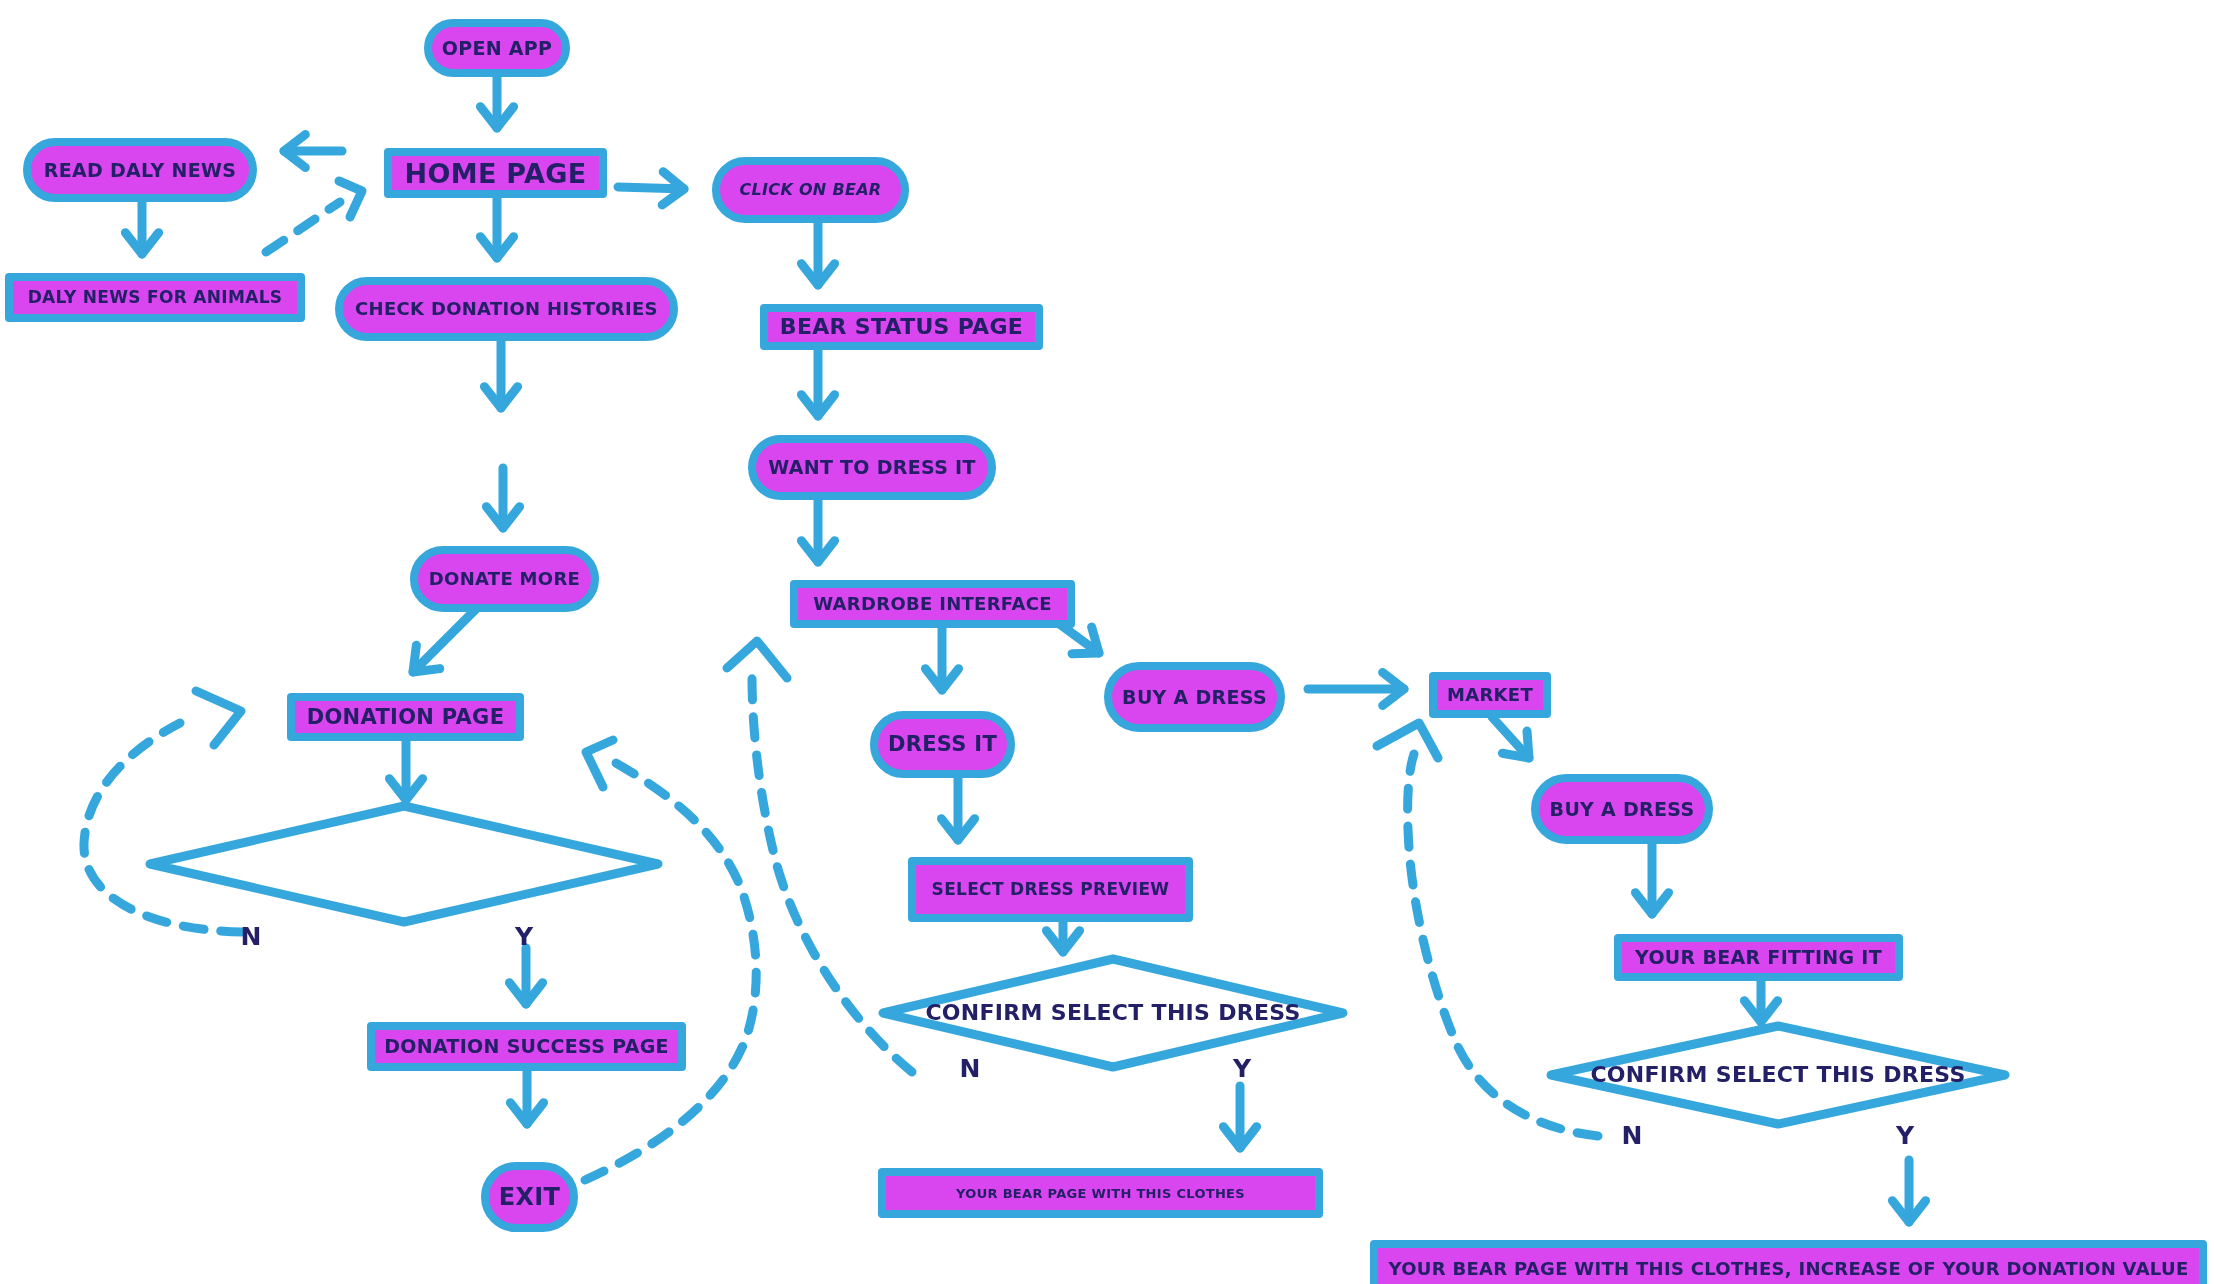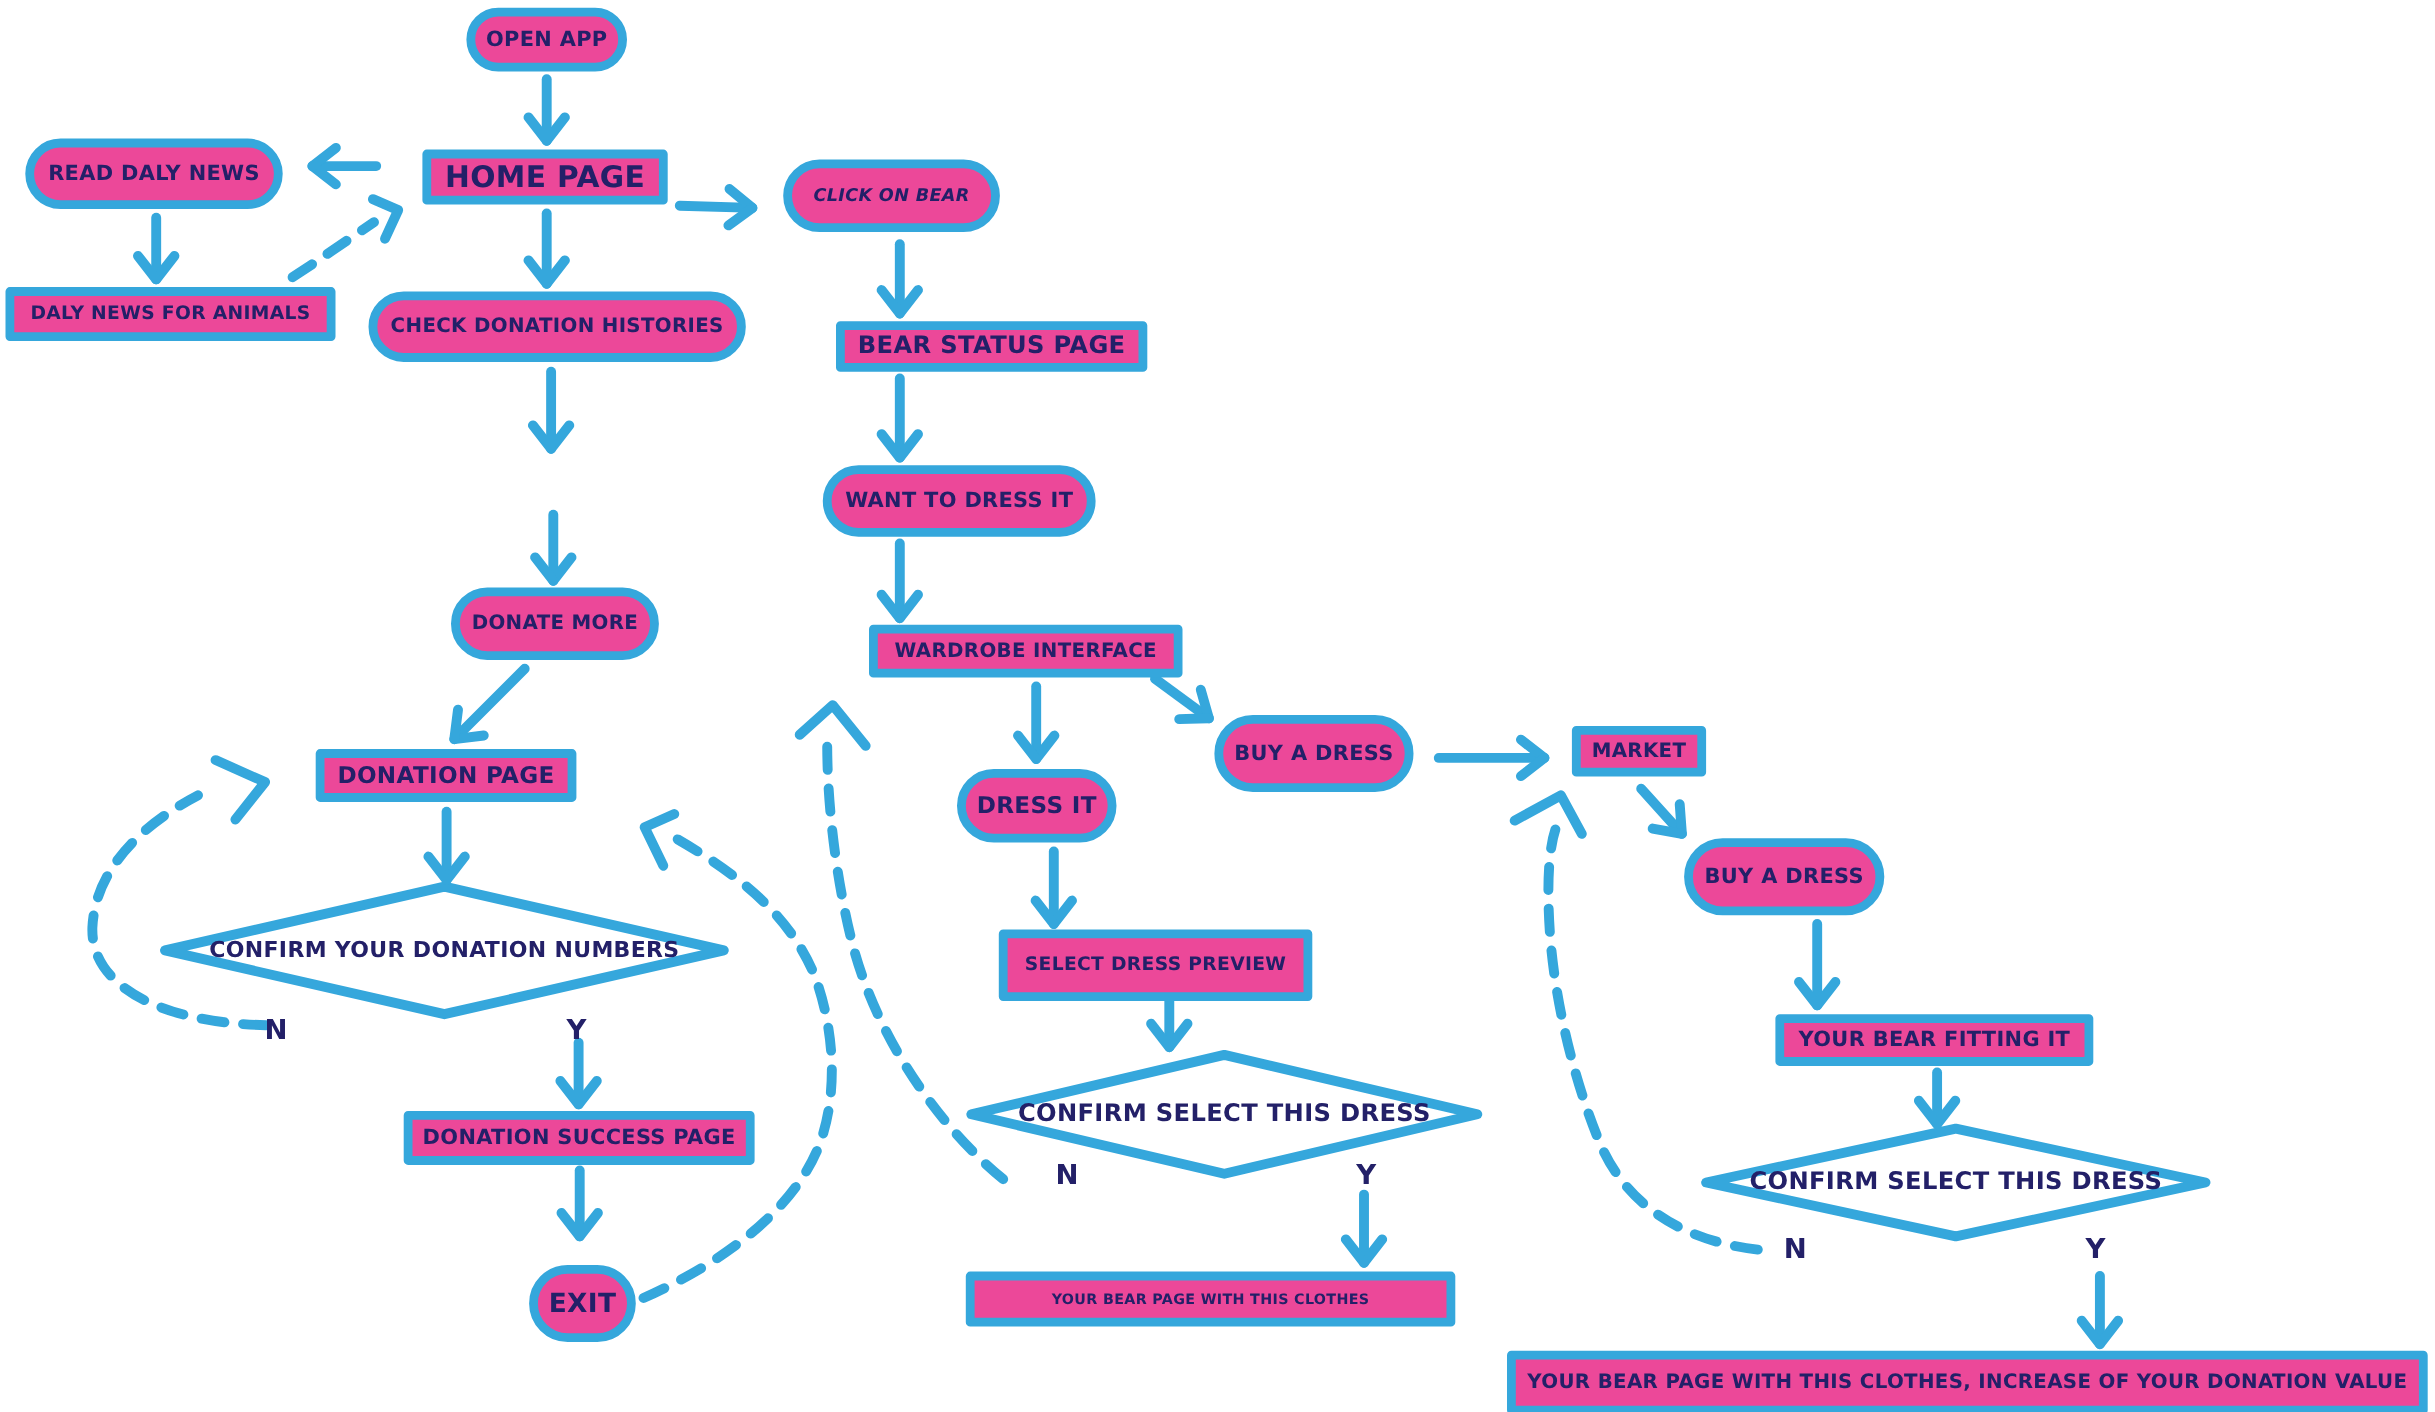--- a/index.html
+++ b/index.html
@@ -12,21 +12,21 @@
     width:2214px;height:1284px;
     overflow:hidden;
     background:#ffffff;
     font-family:"DejaVu Sans","Liberation Sans",sans-serif;
   }
   #wires{position:absolute;left:0;top:0;width:2214px;height:1284px;}
   .stroke{stroke:var(--blue);stroke-width:9;fill:none;stroke-linecap:round;stroke-linejoin:round;}
   .dash{stroke-dasharray:21 17;}
   .node{
     position:absolute;display:flex;align-items:center;justify-content:center;
-    border:8px solid var(--blue);background:#ec4899;box-sizing:border-box;
+    border:8px solid var(--blue);background:#d946ef;box-sizing:border-box;margin-top:12px;
   }
   .pill{border-radius:999px;}
   .rect{border-radius:4px;}
   .dlabel{position:absolute;display:flex;align-items:center;justify-content:center;box-sizing:border-box;}
   .lbl{
     font-weight:bold;font-size:27px;color:var(--navy);
     letter-spacing:.3px;white-space:nowrap;line-height:1;
   }
   .edge{
     position:absolute;transform:translate(-50%,-50%);
@@ -198,23 +198,20 @@
   <div class="node pill" style="left:481px;top:1150px;width:97px;height:70px">
       <span class="lbl" style="font-size: 24px;">EXIT</span>
     </div>
   <div class="node rect" style="left:878px;top:1156px;width:445px;height:50px">
       <span class="lbl" style="font-size: 13px;">YOUR BEAR PAGE WITH THIS CLOTHES</span>
     </div>
   <div class="node rect" style="left:1370px;top:1228px;width:837px;height:58px">
       <span class="lbl" style="font-size: 18px;">YOUR BEAR PAGE WITH THIS CLOTHES, INCREASE OF YOUR DONATION VALUE</span>
     </div>
 
-  <div class="dlabel" style="left:174px;top:838px;width:460px;height:50px">
-      <span class="lbl" style="font-size: 20px;">CONFIRM YOUR DONATION NUMBERS</span>
-    </div>
   <div class="dlabel" style="left:913px;top:988px;width:400px;height:50px">
       <span class="lbl" style="font-size: 22px;">CONFIRM SELECT THIS DRESS</span>
     </div>
   <div class="dlabel" style="left:1578px;top:1050px;width:400px;height:50px">
       <span class="lbl" style="font-size: 22px;">CONFIRM SELECT THIS DRESS</span>
     </div>
 
   <span class="edge" style="left:251px;top:936px">N</span>
   <span class="edge" style="left:524px;top:936px">Y</span>
   <span class="edge" style="left:970px;top:1068px">N</span>

